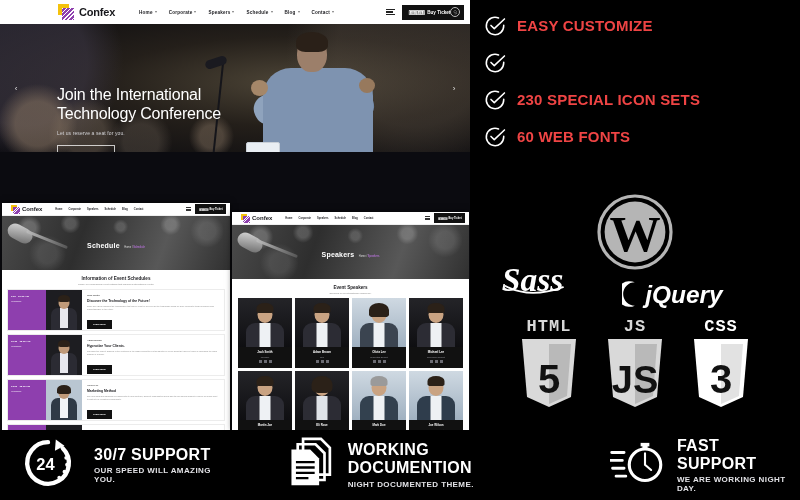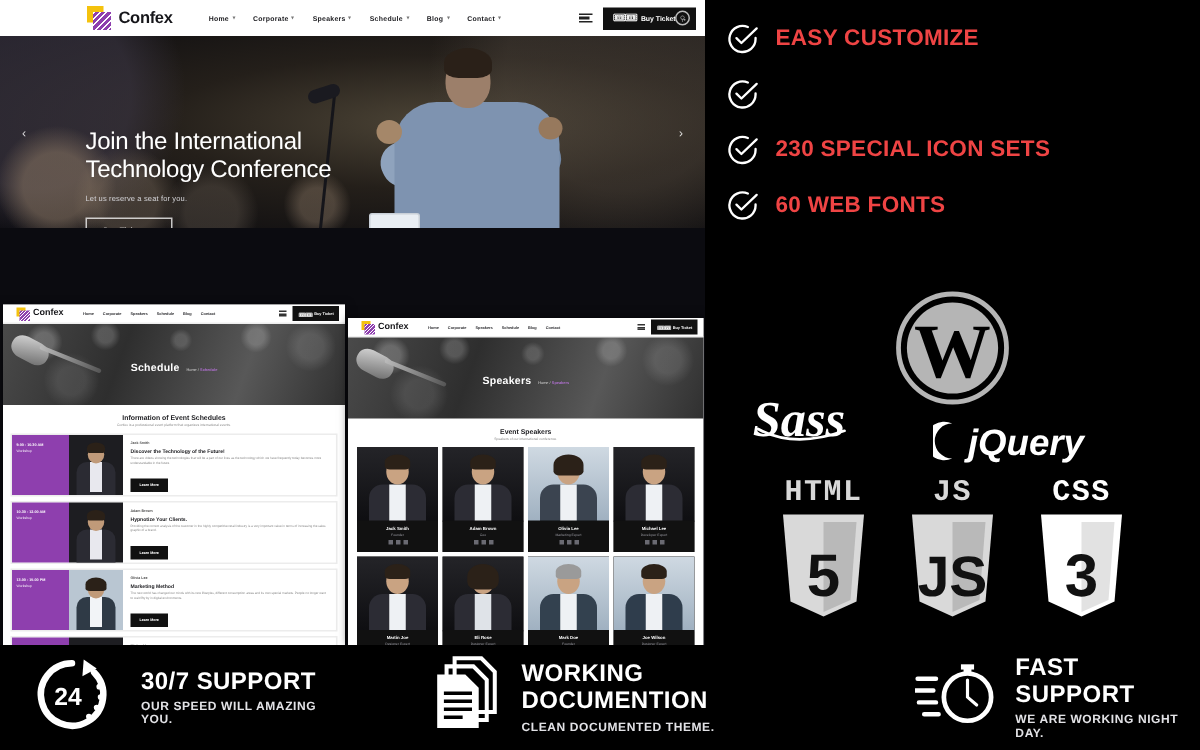--- a/index.html
+++ b/index.html
@@ -169,21 +169,21 @@
   .feature-row { display: flex; align-items: center; gap: 11px; height: 37px; }
   .check-ico { width: 22px; height: 22px; flex: none; }
   .feature-label { font-size: 15px; font-weight: 700; color: #ef4444; letter-spacing: .2px; white-space: nowrap; }
 
   .tech-area { position: absolute; left: 0; top: 192px; width: 330px; height: 238px; }
   .wp-logo { position: absolute; left: 50%; top: 0; transform: translateX(-50%); }
   .sass-logo { position: absolute; left: 27px; top: 64px; }
   .jq-logo { position: absolute; left: 152px; top: 82px; }
   .badges { position: absolute; left: 0; top: 125px; width: 330px; display: flex; justify-content: center; gap: 24px; }
   .badge { text-align: center; }
-  .badge .bname { font-family: "Liberation Mono", monospace; font-weight: bold; font-size: 20px; letter-spacing: 1px; margin-bottom: 1px; }
+  .badge .bname { font-family: "Liberation Mono", monospace; font-weight: bold; font-size: 17px; letter-spacing: 1px; margin-bottom: 1px; }
 
   
   .bottom-bar { position: absolute; left: 0; top: 430px; width: 800px; height: 70px; background: #000;
      display: flex; align-items: center; }
   .bb-item { display: flex; align-items: center; gap: 11px; }
   .bb-1 { margin-left: 22px; gap: 20px; }
   .bb-2 { margin-left: 60px; }
   .bb-3 { margin-left: 62px; }
   .bb-title { font-size: 16px; font-weight: bold; color: #fff; letter-spacing: .3px; line-height: 1.1; }
   .bb-sub { font-size: 8px; font-weight: bold; color: #e2e2e6; letter-spacing: .4px; margin-top: 3px; }
@@ -679,21 +679,21 @@
           <path d="M18 2h20l10 10v30H18z" fill="none" stroke="#fff" stroke-width="3"></path>
           <path d="M12 8h20l10 10v30H12z" fill="none" stroke="#fff" stroke-width="3"></path>
           <path d="M5 14h21l10 10v30H5z" fill="#fff"></path>
           <g stroke="#000" stroke-width="2.6">
             <path d="M10 28h21M10 34h21M10 40h21M10 46h14"></path>
           </g>
         </svg>
       </span>
       <span>
         <div class="bb-title">WORKING DOCUMENTION</div>
-        <div class="bb-sub">CLEAN DOCUMENTED THEME.</div>
+        <div class="bb-sub">NIGHT DOCUMENTED THEME.</div>
       </span>
     </div>
     <div class="bb-item bb-3">
       <span>
         <svg width="56" height="50" viewBox="0 0 64 56">
           <g stroke="#fff" stroke-width="3.4" stroke-linecap="round">
             <path d="M2 16h14M0 25h14M3 34h13M7 43h11"></path>
           </g>
           <circle cx="40" cy="30" r="18" fill="none" stroke="#fff" stroke-width="3.6"></circle>
           <rect x="35" y="5" width="10" height="4" fill="#fff"></rect>

